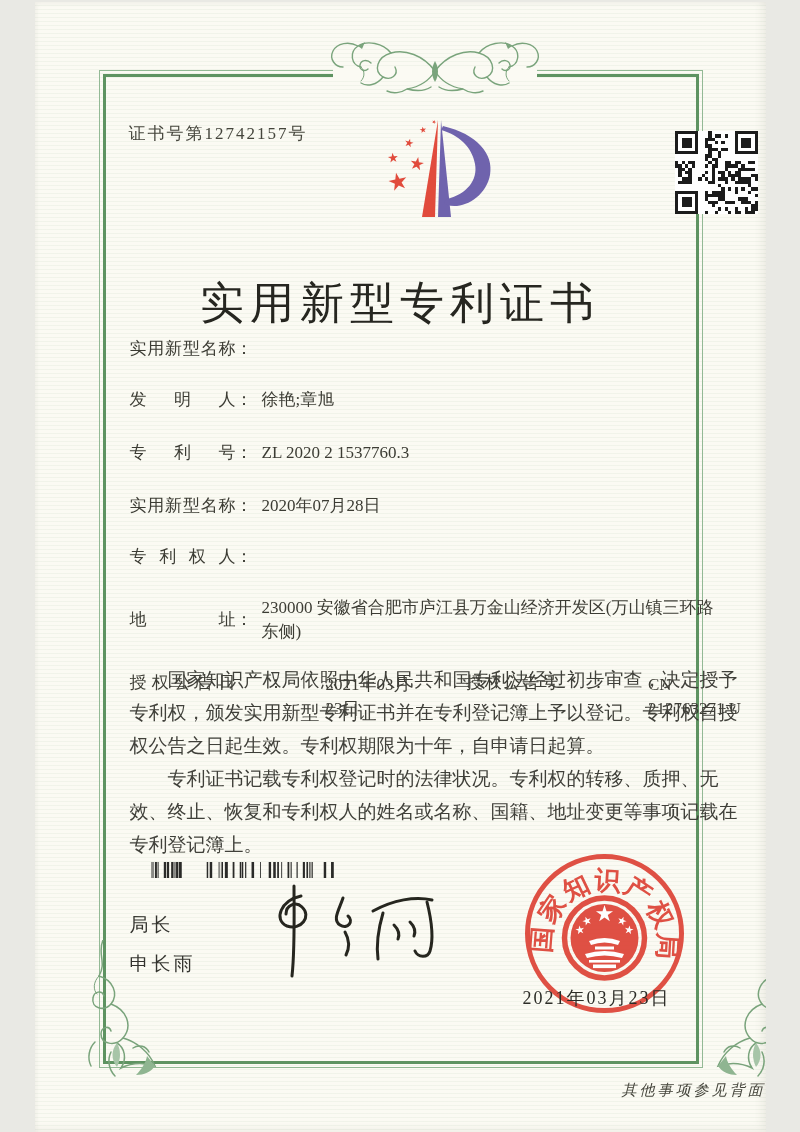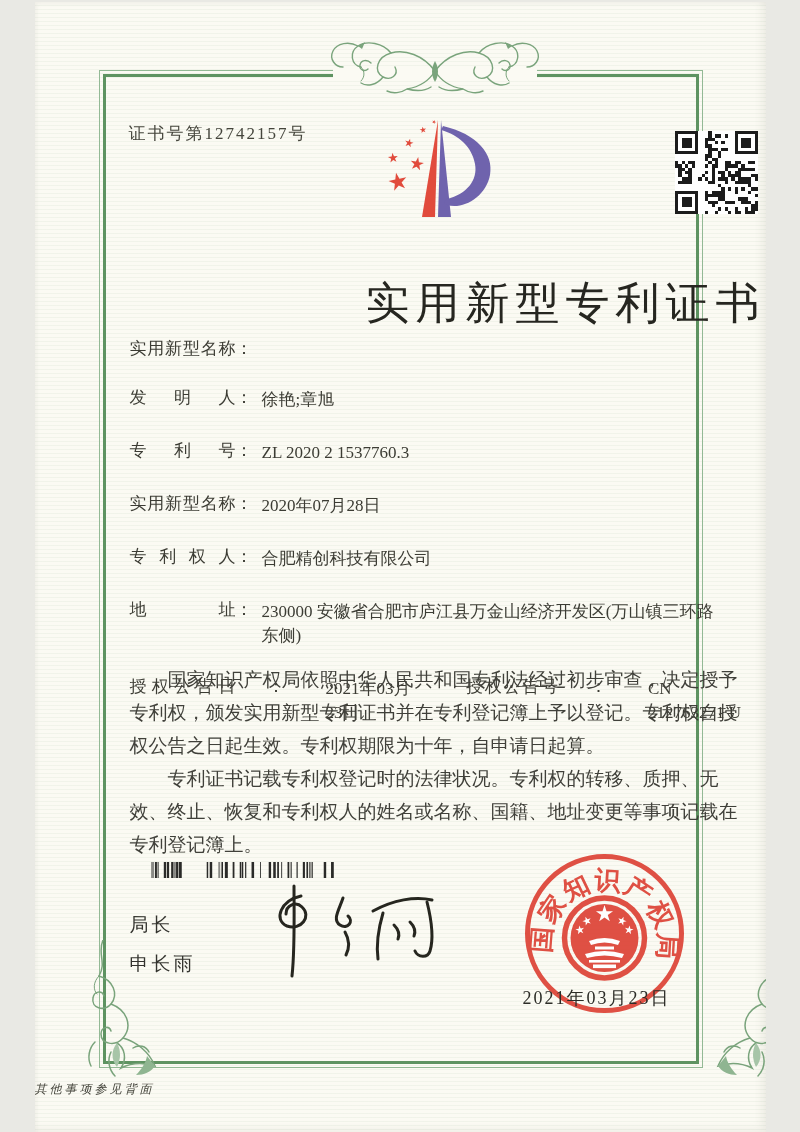--- a/index.html
+++ b/index.html
@@ -12,40 +12,40 @@
     box-shadow:inset -4px -4px 8px rgba(60,60,50,0.08), inset 2px 2px 4px rgba(60,60,50,0.04);
     font-family:"Liberation Serif","DejaVu Serif",serif;
     color:#3c3c34;
   }
   .b1{position:absolute;left:64px;top:68px;right:63px;bottom:66px;border:1px solid #93b995;}
   .b2{position:absolute;left:68px;top:72px;right:67px;bottom:70px;border:3px solid #5e9361;}
   .abs{position:absolute;}
   .cert-no{left:94px;top:120px;font-size:17px;letter-spacing:2px;color:#45453c;}
   .logo{left:346px;top:112px;width:118px;height:112px;}
   .qr{left:640px;top:129px;width:83px;height:83px;}
-  .title{left:0;right:0;top:243px;text-align:right;font-size:44px;letter-spacing:6px;color:#262620;font-weight:400;}
+  .title{left:0;right:0;top:243px;text-align:center;font-size:44px;letter-spacing:6px;color:#262620;font-weight:400;}
   .fields{left:95px;top:337px;width:612px;font-size:17px;}
-  .frow{display:flex;margin-bottom:29px;line-height:20px;}
+  .frow{display:flex;margin-bottom:29px;line-height:20px;align-items:center;}
   .flabel{display:inline-block;width:106px;text-align:justify;text-align-last:justify;flex:0 0 106px;}
   .fcolon{flex:0 0 auto;}
   .fvalue{margin-left:9px;max-width:468px;line-height:24px;}
   .frow-grant{margin-bottom:0;}
   .pair{display:flex;gap:32px;}
   .pair2{margin-left:50px;}
   .pair2 .flabel{width:92px;flex-basis:92px;}
   .paras{left:95px;top:661px;width:612px;font-size:19px;line-height:33px;color:#40403a;}
   .paras p{margin:0;text-indent:2em;}
   .barcode{left:112px;top:860px;width:191px;height:16px;}
   .officer{left:95px;top:910px;font-family:"Liberation Sans","DejaVu Sans",sans-serif;font-size:19px;letter-spacing:3px;color:#33332e;}
   .officer .o-name{margin-top:13px;}
   .sig{left:220px;top:878px;width:190px;height:108px;}
   .seal{left:486px;top:848px;width:167px;height:167px;opacity:0.93;}
   .seal-date{left:488px;top:984px;font-size:18px;letter-spacing:2px;color:#2c2c27;}
   .page-num{left:0;right:0;top:1035px;text-align:center;font-size:14.5px;letter-spacing:1px;color:#45453c;}
-  .footer-note{left:0;right:0;top:1079px;text-align:left;font-size:12px;letter-spacing:3px;font-style:italic;color:#45453c;}
+  .footer-note{left:0;right:0;top:1079px;text-align:right;font-size:15px;letter-spacing:3px;font-style:italic;color:#45453c;}
   .orn-top{left:290px;top:33px;width:220px;height:64px;}
   .orn-bl{left:36px;top:938px;width:100px;height:142px;}
   .orn-br{left:667px;top:938px;width:100px;height:142px;}
   svg{display:block;}
 </style>
 </head>
 <body>
 
 <div class="page">
 
@@ -300,21 +300,20 @@
       <span class="fvalue">ZL 2020 2 1537760.3</span>
     </div>
     <div class="frow">
       <span class="flabel">实用新型名称</span>
         <span class="fcolon">：</span>
       <span class="fvalue">2020年07月28日</span>
     </div>
     <div class="frow">
       <span class="flabel">专利权人</span>
         <span class="fcolon">：</span>
-      <span class="fvalue">合肥精创科技有限公司</span>
     </div>
     <div class="frow">
       <span class="flabel">地址</span>
         <span class="fcolon">：</span>
       <span class="fvalue">230000 安徽省合肥市庐江县万金山经济开发区(万山镇三环路东侧)</span>
     </div>
     <div class="frow frow-grant">
       <span class="pair">
         <span class="flabel">授权公告日</span>
           <span class="fcolon">：</span>

